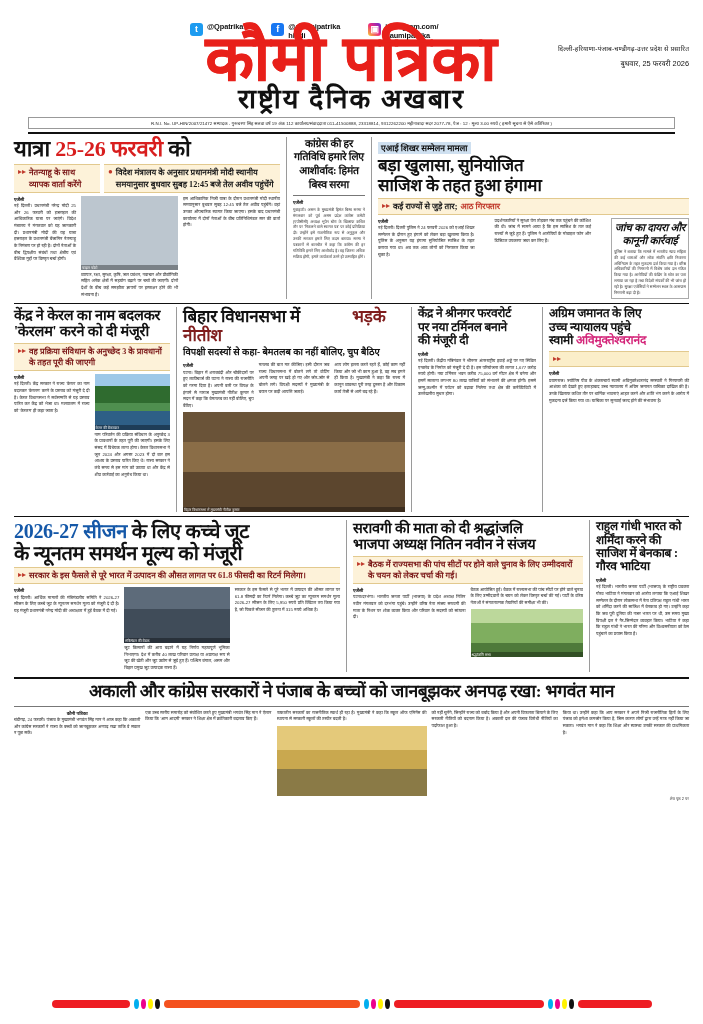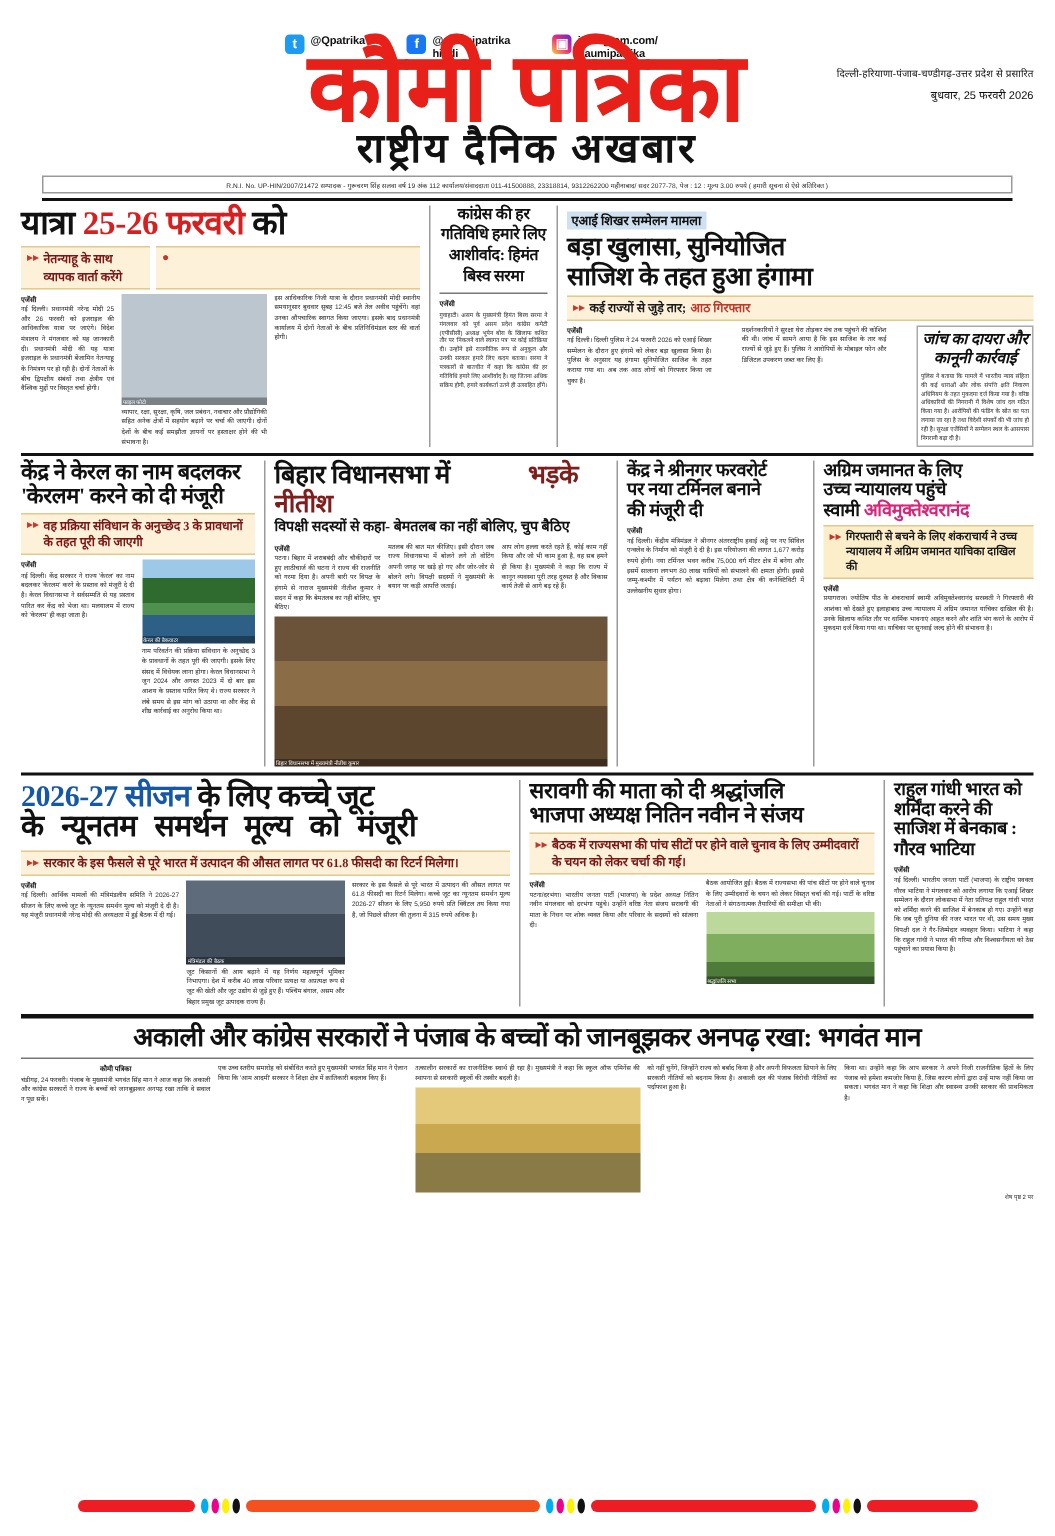--- a/index.html
+++ b/index.html
@@ -209,20 +209,21 @@
           <span>यात्रा </span><span class="red">25-26 फरवरी</span><span> को</span>
         </div>
 
         <div style="display:flex; gap:4px; margin-top:3px;">
           <div class="bullet-strip" style="flex:0 0 86px; margin:0;">
             <span class="dot">▸▸</span>
             <span class="txt">नेतन्याहू के साथ व्यापक वार्ता करेंगे</span>
           </div>
           <div class="bullet-strip" style="flex:1 1 auto; margin:0;">
             <span class="dot">●</span>
+            <span class="txt dark">विदेश मंत्रालय के अनुसार प्रधानमंत्री मोदी स्थानीय समयानुसार बुधवार सुबह 12:45 बजे तेल अवीव पहुंचेंगे</span>
           </div>
         </div>
 
         <div class="row" style="margin-top:3px; gap:5px;">
           <div class="col" style="flex:0 0 62px;">
             <div class="byline">एजेंसी</div>
             <div class="body">नई दिल्ली। प्रधानमंत्री नरेन्द्र मोदी 25 और 26 फरवरी को इजराइल की आधिकारिक यात्रा पर जाएंगे। विदेश मंत्रालय ने मंगलवार को यह जानकारी दी। प्रधानमंत्री मोदी की यह यात्रा इजराइल के प्रधानमंत्री बेंजामिन नेतन्याहू के निमंत्रण पर हो रही है। दोनों नेताओं के बीच द्विपक्षीय संबंधों तथा क्षेत्रीय एवं वैश्विक मुद्दों पर विस्तृत चर्चा होगी।</div>
           </div>
           <div class="col">
             <div class="photo ph-modi" style="height:74px; margin-bottom:2px;">
@@ -334,36 +335,35 @@
       <div class="vline"></div>
 
       <div class="col">
         <div class="hl sm">अग्रिम जमानत के लिए</div>
         <div class="hl sm">उच्च न्यायालय पहुंचे</div>
         <div class="hl sm">
           <span>स्वामी </span><span class="pink">अविमुक्तेश्वरानंद</span>
         </div>
         <div class="bullet-strip cream">
           <span class="dot">▸▸</span>
-          <span class="txt dark" style="font-size:7.4px;">गिरफ्तारी से बचने के लिए शंकराचार्य ने उच्च न्यायालय में अग्रिम जमानत याचिका दाखिल की</span>
         </div>
         <div class="byline">एजेंसी</div>
         <div class="body">प्रयागराज। ज्योतिष पीठ के शंकराचार्य स्वामी अविमुक्तेश्वरानंद सरस्वती ने गिरफ्तारी की आशंका को देखते हुए इलाहाबाद उच्च न्यायालय में अग्रिम जमानत याचिका दाखिल की है। उनके खिलाफ कथित तौर पर धार्मिक भावनाएं आहत करने और शांति भंग करने के आरोप में मुकदमा दर्ज किया गया था। याचिका पर सुनवाई जल्द होने की संभावना है।</div>
       </div>
     </div>
 
     <div class="hrule"></div>
 
     <div class="row">
 
       <div class="col" style="flex:0 0 326px;">
         <div class="banner" style="font-size:20px;">
           <span class="blue">2026-27 सीजन</span><span> के लिए कच्चे जूट</span>
         </div>
-        <div class="banner" style="font-size:20px;font-family:Liberation Mono, monospace;">के न्यूनतम समर्थन मूल्य को मंजूरी</div>
+        <div class="banner" style="font-size:20px;">के न्यूनतम समर्थन मूल्य को मंजूरी</div>
         <div class="bullet-strip">
           <span class="dot">▸▸</span>
           <span class="txt">सरकार के इस फैसले से पूरे भारत में उत्पादन की औसत लागत पर 61.8 फीसदी का रिटर्न मिलेगा।</span>
         </div>
         <div class="row" style="gap:5px;">
           <div class="col">
             <div class="byline">एजेंसी</div>
             <div class="body">नई दिल्ली। आर्थिक मामलों की मंत्रिमंडलीय समिति ने 2026-27 सीजन के लिए कच्चे जूट के न्यूनतम समर्थन मूल्य को मंजूरी दे दी है। यह मंजूरी प्रधानमंत्री नरेन्द्र मोदी की अध्यक्षता में हुई बैठक में दी गई।</div>
           </div>
           <div class="col">

